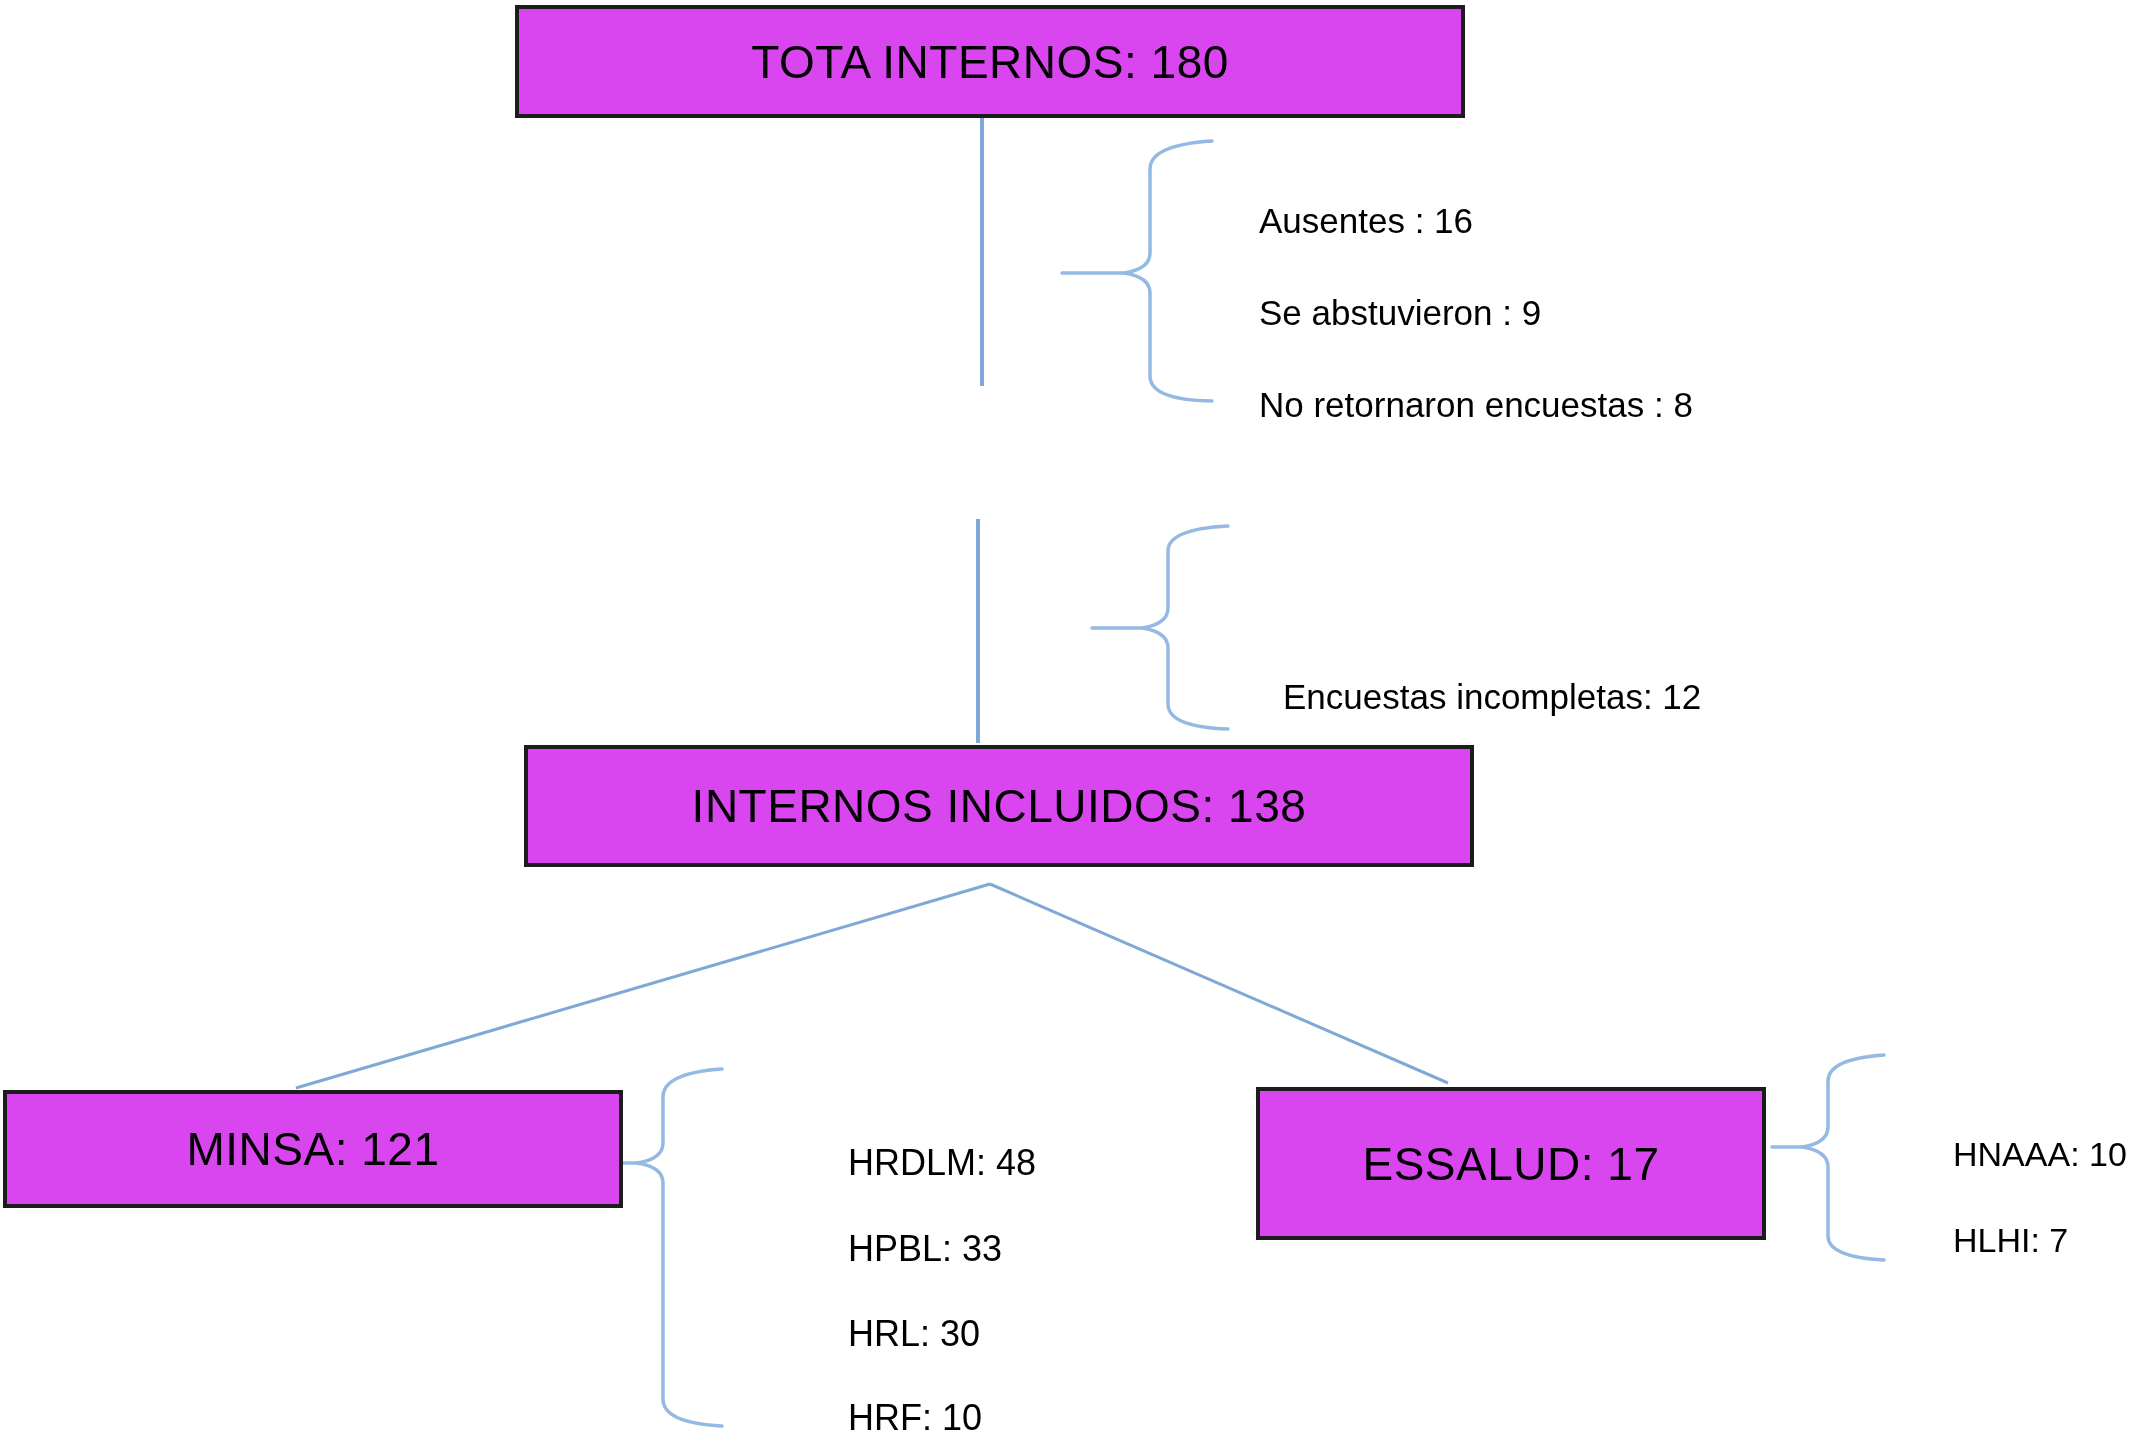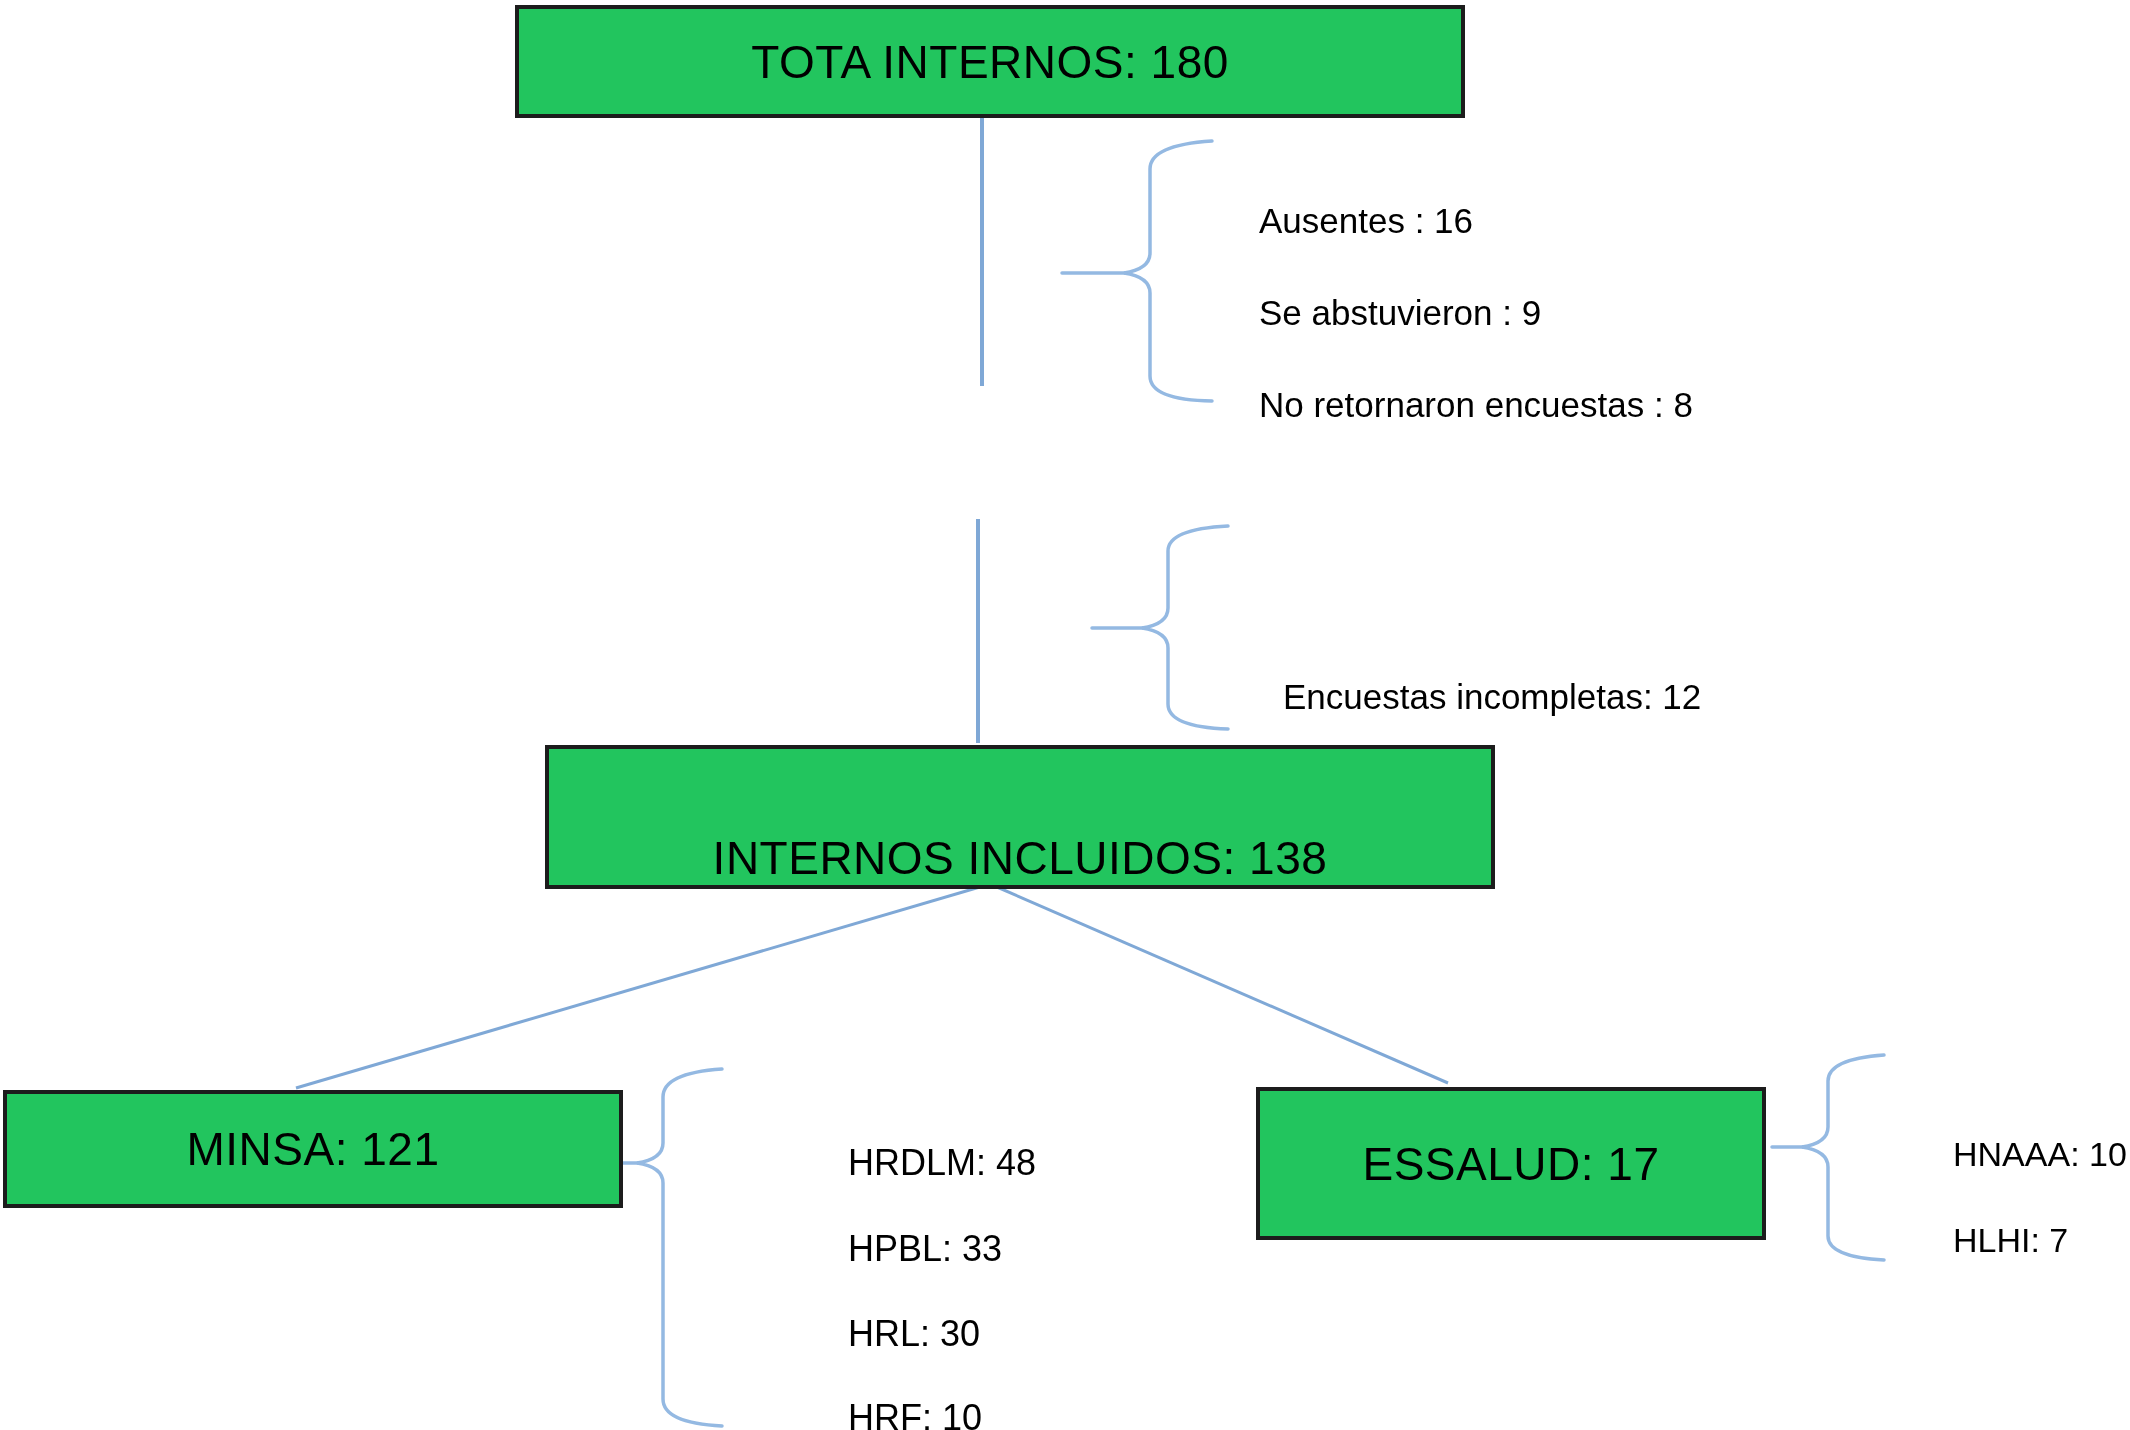--- a/index.html
+++ b/index.html
@@ -19,21 +19,21 @@
   .lines-layer {
     position: absolute;
     left: 0;
     top: 0;
     width: 2130px;
     height: 1430px;
     z-index: 1;
   }
   .node-box {
     position: absolute;
-    background: #22c55e;
+    background: #d946ef;
     border: 4px solid #1c1c1c;
     display: flex;
     align-items: center;
     justify-content: center;
     z-index: 2;
     box-sizing: border-box;
   }
   .node-label {
     font-size: 46px;
     letter-spacing: 0.5px;
@@ -74,21 +74,21 @@
 
     <path d="M 1884 1055 Q 1828 1059 1828 1081 L 1828 1127 Q 1828 1143 1802 1147 Q 1828 1151 1828 1167 L 1828 1236 Q 1828 1257 1884 1260" stroke-width="3.5" stroke-linecap="round" stroke="#94b9e2"></path>
     <line x1="1772" y1="1147" x2="1804" y2="1147" stroke-width="3.5" stroke-linecap="round" stroke="#94b9e2"></line>
   </svg>
 
   <div class="node-box" style="left:515px; top:5px; width:950px; height:113px;">
     <span class="node-label">TOTA INTERNOS: 180</span>
   </div>
 
 
-  <div class="node-box" style="left:545px; top:745px; width:950px; height:144px;align-items:flex-end;">
+  <div class="node-box" style="left:524px; top:745px; width:950px; height:122px;">
     <span class="node-label">INTERNOS INCLUIDOS: 138</span>
   </div>
 
   <div class="node-box" style="left:3px; top:1090px; width:620px; height:118px;">
     <span class="node-label">MINSA: 121</span>
   </div>
 
   <div class="node-box" style="left:1256px; top:1087px; width:510px; height:153px;">
     <span class="node-label">ESSALUD: 17</span>
   </div>

